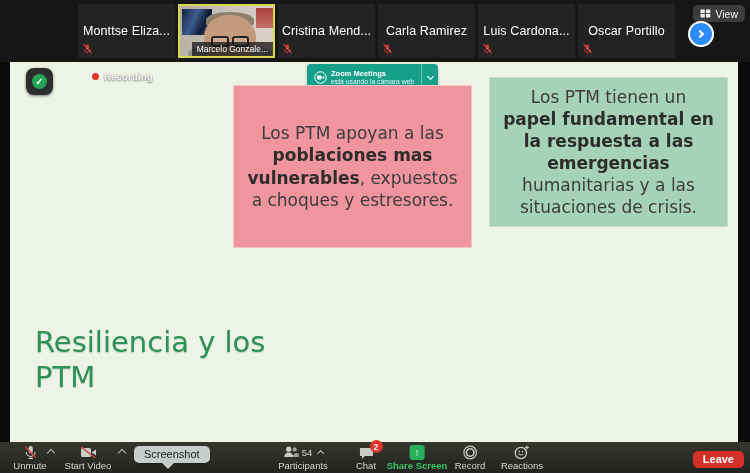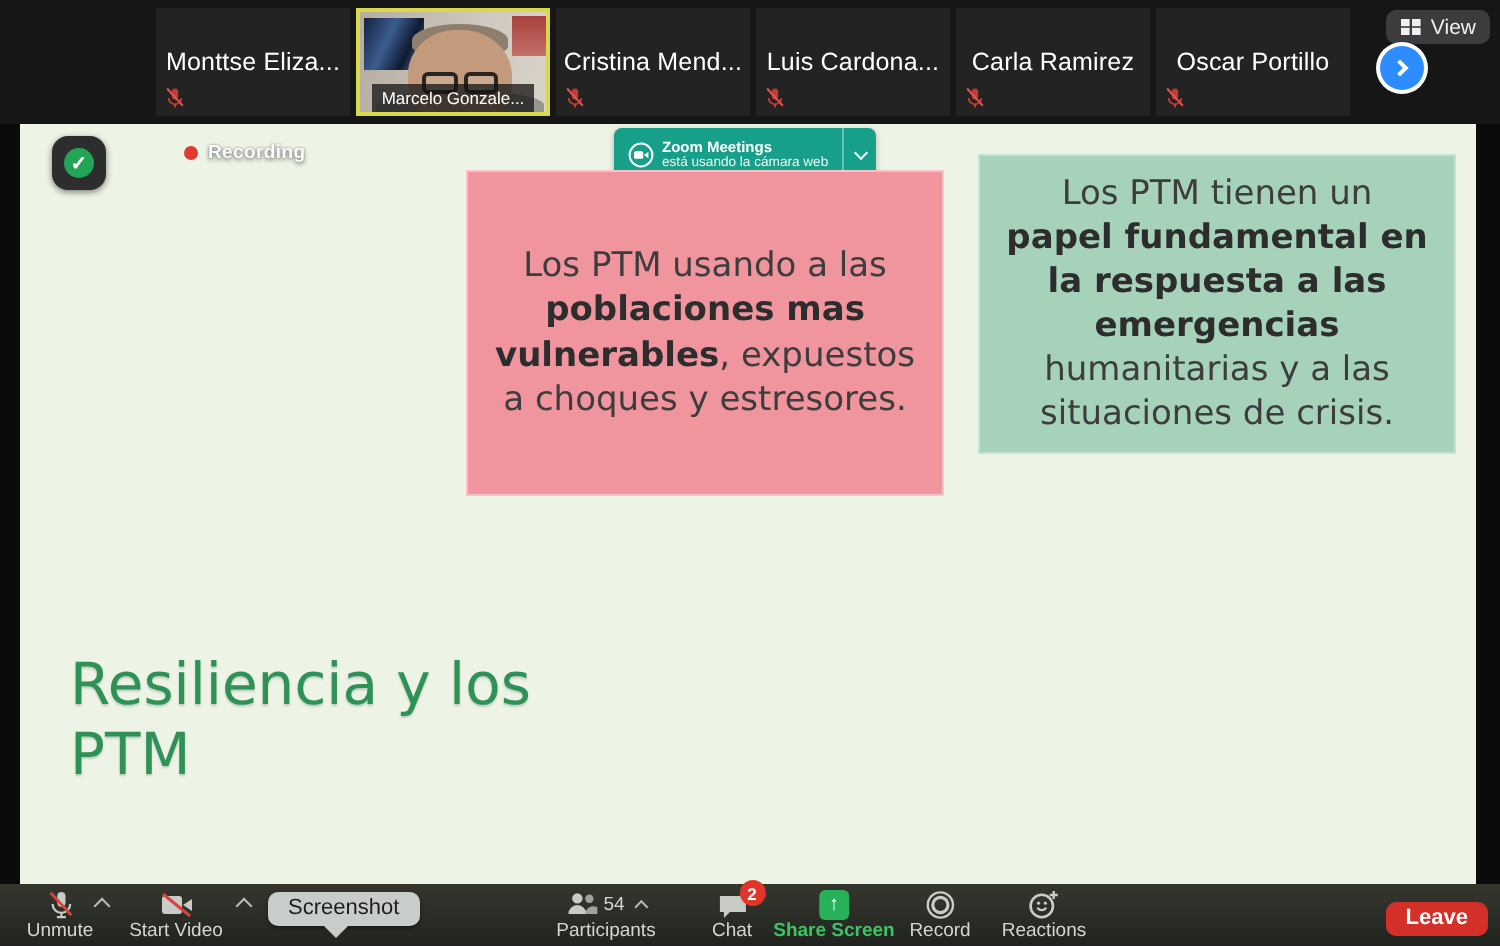--- a/index.html
+++ b/index.html
@@ -5,21 +5,21 @@
   * { margin:0; padding:0; box-sizing:border-box; }
   html,body { width:750px; height:473px; background:#000; font-family:"Liberation Sans", sans-serif; overflow:hidden; }
   #app { position:relative; width:750px; height:473px; background:#0b0b0b; }
 
   
   .topbar { position:absolute; left:0; top:0; width:750px; height:62px; background:#161616; }
   .tiles { position:absolute; left:78px; top:4px; display:flex; gap:3px; }
   .tile { position:relative; width:97px; height:54px; background:#232323; display:flex; align-items:center; justify-content:center; }
   .tile .pname { color:#fff; font-size:12.5px; letter-spacing:.1px; }
   .mic-muted { position:absolute; left:4px; bottom:3px; width:11px; height:12px; }
-  .tile.video { border:2px solid #d8d94a; background:#b9b1a7; overflow:hidden; justify-content:center; align-items:flex-end; }
+  .tile.video { border:2px solid #d8d94a; background:#b9b1a7; overflow:hidden; justify-content:flex-end; align-items:flex-end; }
   
   .scene { position:absolute; inset:0; background:linear-gradient(100deg,#b5ada2 0%,#cfc8be 60%,#d8d2c9 100%); }
   .scene .art-left { position:absolute; left:2px; top:3px; width:30px; height:26px; background:linear-gradient(115deg,#15233f 0%,#3c5c8f 40%,#0e1a30 70%,#5d7fb0 100%); }
   .scene .art-right { position:absolute; right:0; top:2px; width:17px; height:20px; background:linear-gradient(180deg,#a8403c,#c4706a); }
   .scene .head { position:absolute; left:24px; top:9px; width:52px; height:48px; background:#c39a7c; border-radius:46% 48% 42% 44%; }
   .scene .hair { position:absolute; left:26px; top:6px; width:48px; height:16px; background:#8d7e6e; border-radius:50% 50% 30% 30%; }
   .scene .glasses { position:absolute; left:31px; top:30px; width:38px; height:11px; display:flex; gap:3px; }
   .scene .glasses span { flex:1; border:2.5px solid #2b2420; border-radius:3px; background:rgba(230,220,210,.25); }
   .scene .shirt { position:absolute; left:8px; bottom:-6px; width:84px; height:16px; background:#97968f; border-radius:40% 40% 0 0; }
   .name-chip { position:relative; z-index:3; background:rgba(20,20,20,.75); color:#fff; font-size:8.5px; padding:2px 5px; }
@@ -102,30 +102,30 @@
       <div class="tile">
         <span class="pname">Cristina Mend...</span>
         <svg class="mic-muted" viewBox="0 0 14 14">
           <rect x="5" y="1" width="4" height="7" rx="2" fill="#c23a33"></rect>
           <path d="M3 7 a4 4 0 0 0 8 0 M7 11 v2" stroke="#c23a33" stroke-width="1.2" fill="none"></path>
           <line x1="2" y1="1" x2="12" y2="12" stroke="#e05048" stroke-width="1.4"></line>
         </svg>
       </div>
 
       <div class="tile">
+        <span class="pname">Carla Ramirez</span>
+        <svg class="mic-muted" viewBox="0 0 14 14">
+          <rect x="5" y="1" width="4" height="7" rx="2" fill="#c23a33"></rect>
+          <path d="M3 7 a4 4 0 0 0 8 0 M7 11 v2" stroke="#c23a33" stroke-width="1.2" fill="none"></path>
+          <line x1="2" y1="1" x2="12" y2="12" stroke="#e05048" stroke-width="1.4"></line>
+        </svg>
+      </div>
+
+      <div class="tile">
         <span class="pname">Luis Cardona...</span>
-        <svg class="mic-muted" viewBox="0 0 14 14">
-          <rect x="5" y="1" width="4" height="7" rx="2" fill="#c23a33"></rect>
-          <path d="M3 7 a4 4 0 0 0 8 0 M7 11 v2" stroke="#c23a33" stroke-width="1.2" fill="none"></path>
-          <line x1="2" y1="1" x2="12" y2="12" stroke="#e05048" stroke-width="1.4"></line>
-        </svg>
-      </div>
-
-      <div class="tile">
-        <span class="pname">Carla Ramirez</span>
         <svg class="mic-muted" viewBox="0 0 14 14">
           <rect x="5" y="1" width="4" height="7" rx="2" fill="#c23a33"></rect>
           <path d="M3 7 a4 4 0 0 0 8 0 M7 11 v2" stroke="#c23a33" stroke-width="1.2" fill="none"></path>
           <line x1="2" y1="1" x2="12" y2="12" stroke="#e05048" stroke-width="1.4"></line>
         </svg>
       </div>
 
       <div class="tile">
         <span class="pname">Oscar Portillo</span>
         <svg class="mic-muted" viewBox="0 0 14 14">
@@ -176,21 +176,21 @@
       <div class="btext">
         <span class="btitle">Zoom Meetings</span>
         <span class="bsub">está usando la cámara web</span>
       </div>
       <div class="bchev">
           <span class="chev-down"></span>
         </div>
     </div>
 
     <div class="box pink">
-      <p><span>Los PTM usando a las </span><b>poblaciones mas vulnerables</b><span>, expuestos a choques y estresores.</span></p>
+      <p><span>Los PTM apoyan a las </span><b>poblaciones mas vulnerables</b><span>, expuestos a choques y estresores.</span></p>
     </div>
 
     <div class="box green">
       <p><span>Los PTM tienen un </span><b>papel fundamental en la respuesta a las emergencias</b><span> humanitarias y a las situaciones de crisis.</span></p>
     </div>
 
     <div class="slide-title">Resiliencia y los PTM</div>
   </div>
 
   <div class="toolbar">

